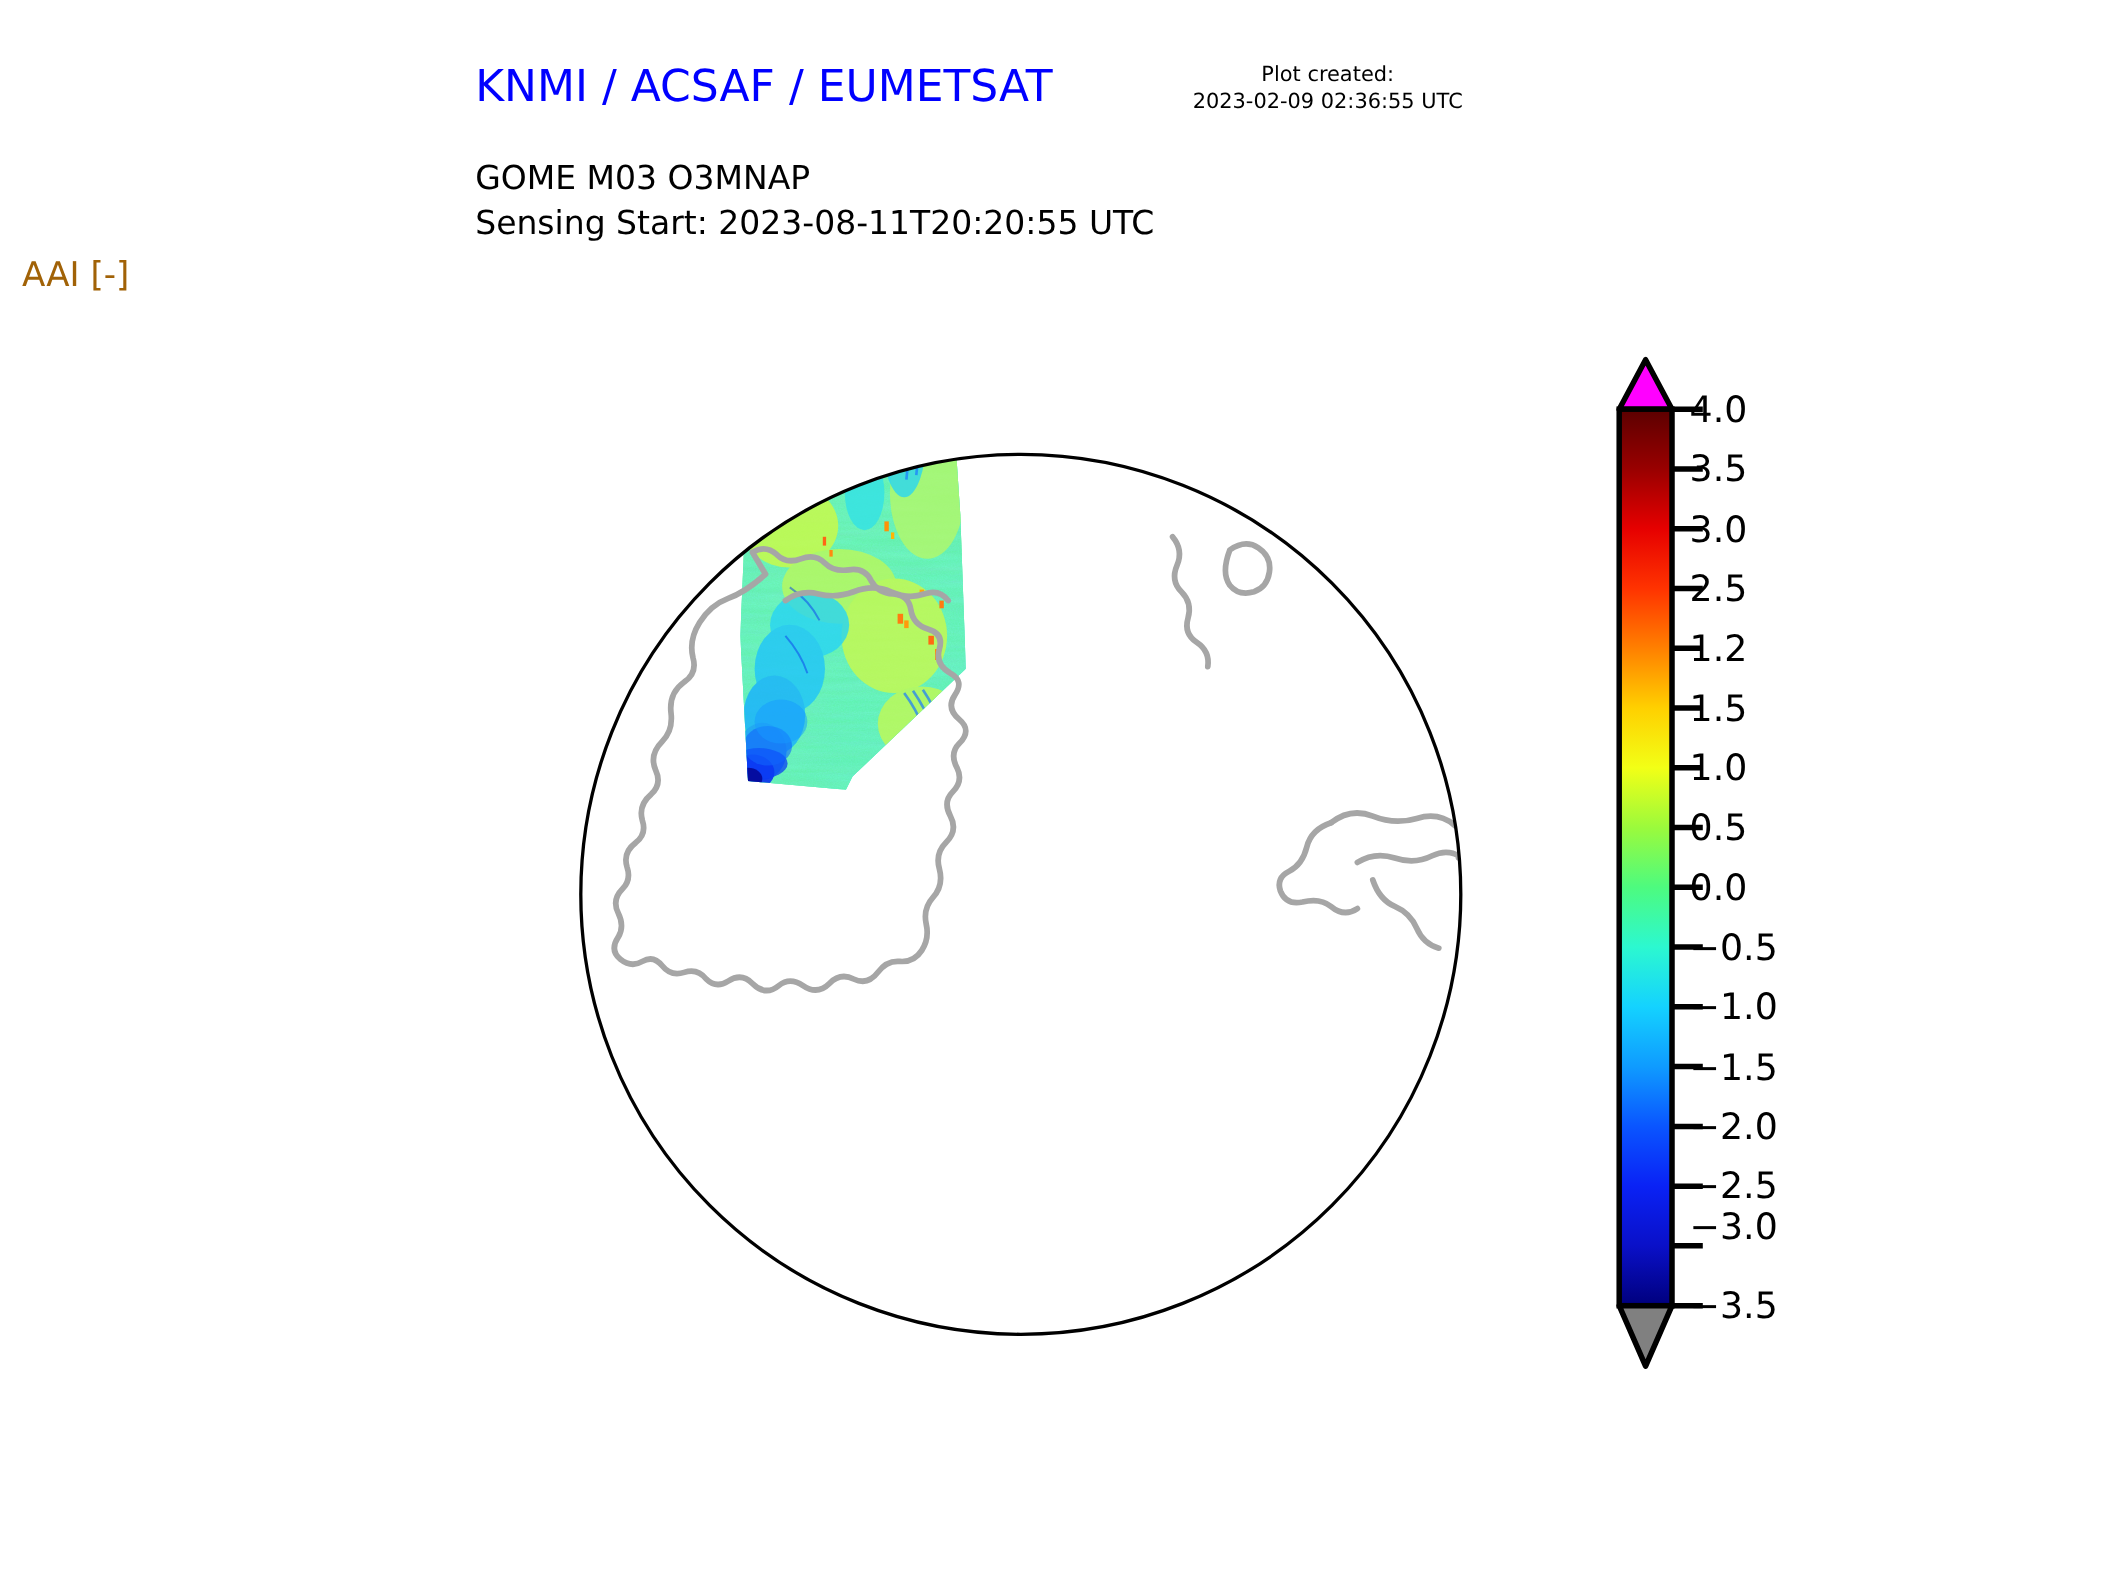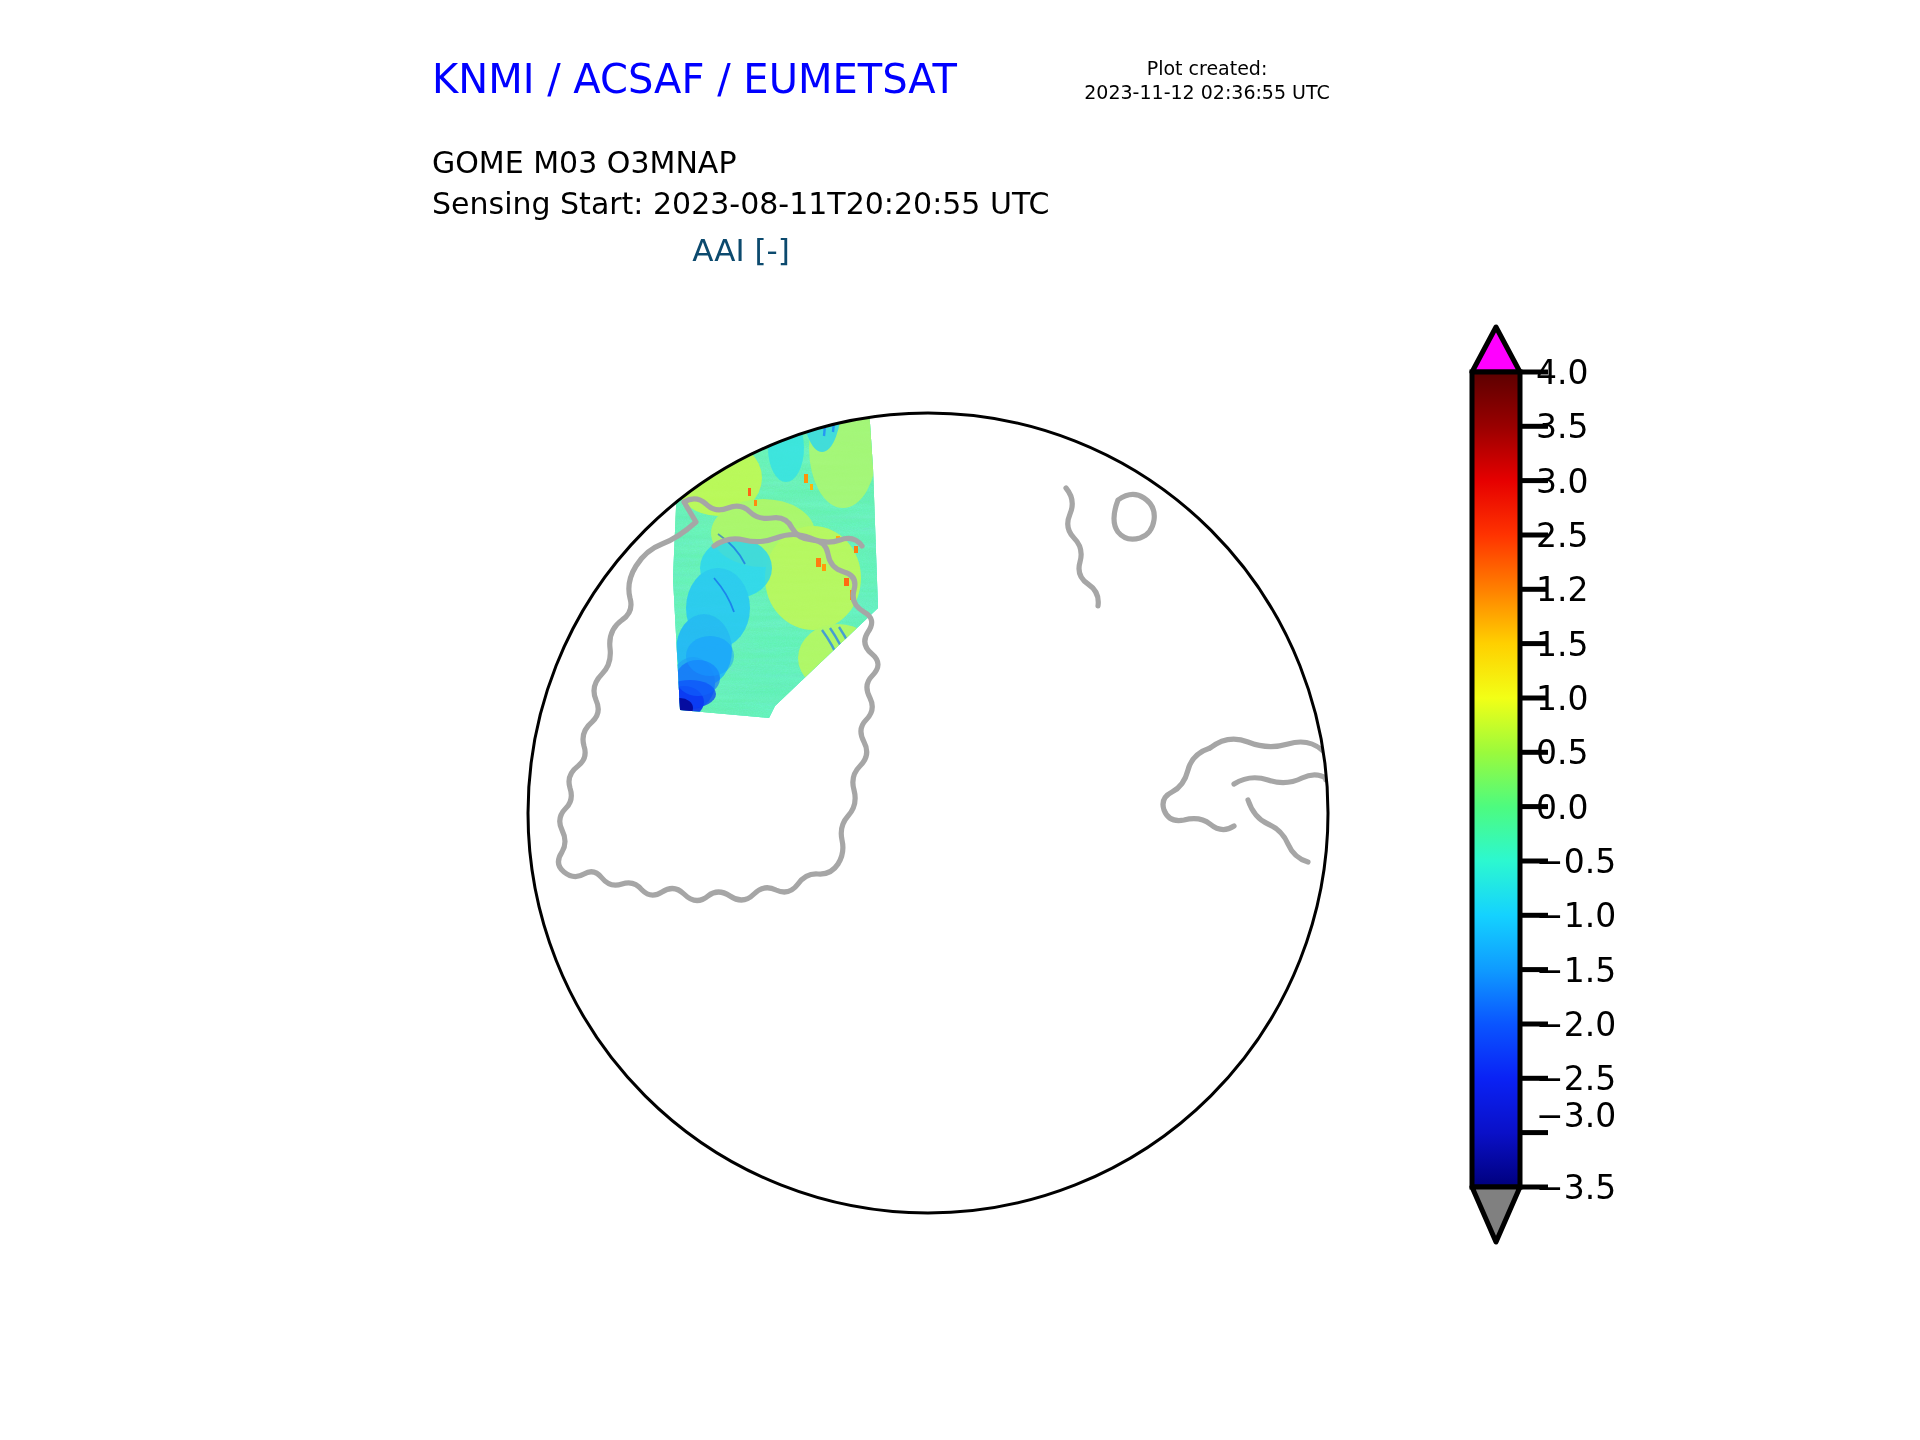--- a/index.html
+++ b/index.html
@@ -54,23 +54,22 @@
     line-height: 41px;
     color: #000000;
     white-space: nowrap;
   }
 
   .aai-title {
     position: absolute;
     left: 0px;
     top: 232px;
     width: 1442px;
-    text-align: center;
     font-size: 31px;
-    color: #0c4a6e;
+    color: #a16207;
   }
 
   .filter-block {
     position: absolute;
     left: 1160px;
     top: 166px;
     width: 285px;
     text-align: right;
     font-size: 21px;
     line-height: 26px;
@@ -115,21 +114,21 @@
 </style>
 </head>
 <body>
 
 <div class="fig">
 
   <div class="org-title">KNMI / ACSAF / EUMETSAT</div>
 
   <div class="plot-created-block">
     <div>Plot created:</div>
-    <div>2023-11-12 02:36:55 UTC</div>
+    <div>2023-02-09 02:36:55 UTC</div>
   </div>
 
   <div class="product-block">
     <div>GOME M03 O3MNAP</div>
     <div>Sensing Start: 2023-08-11T20:20:55 UTC</div>
   </div>
 
   <div class="aai-title">AAI [-]</div>
 
 

